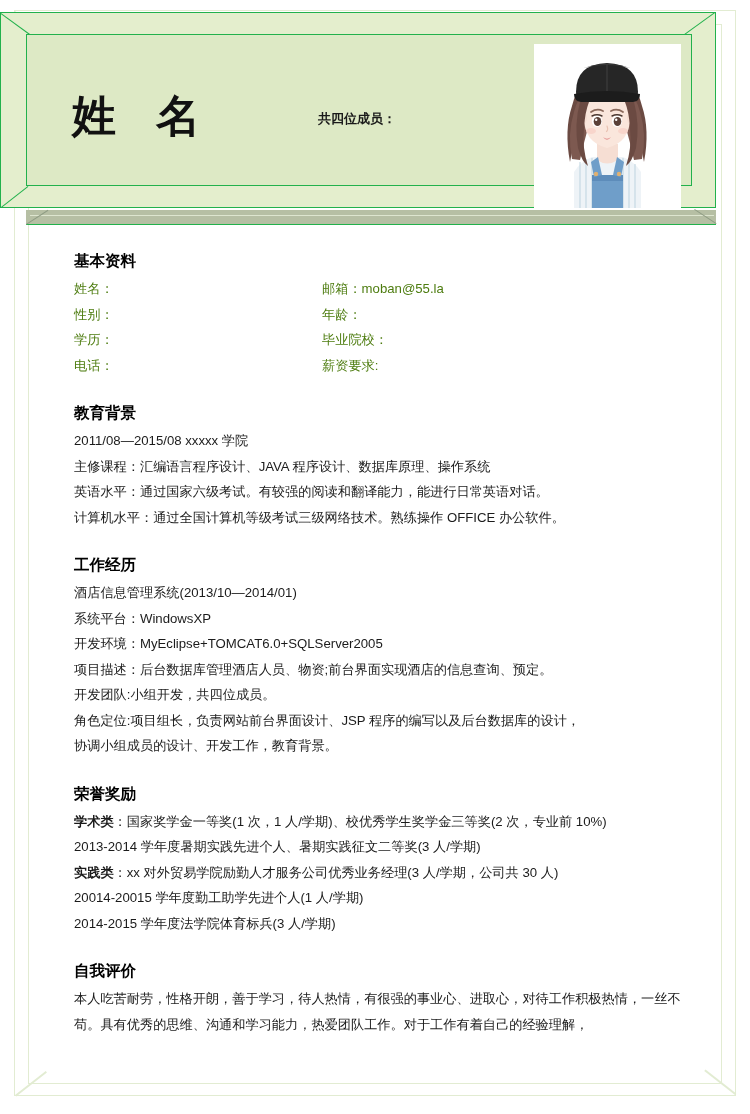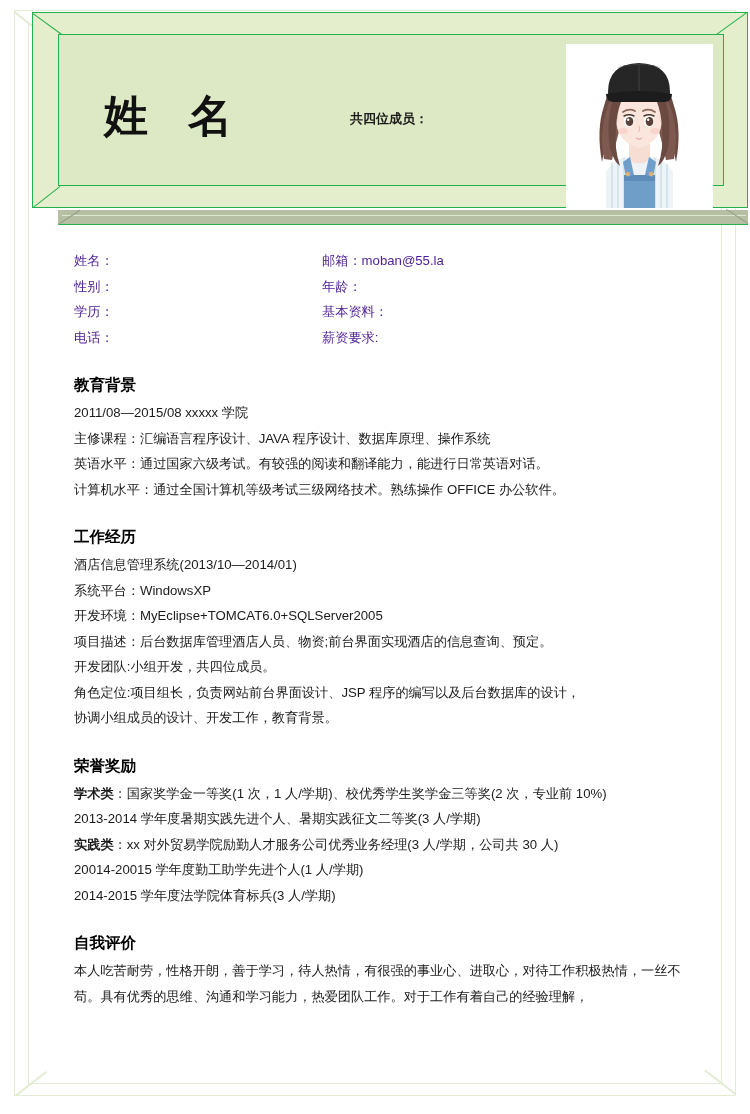--- a/index.html
+++ b/index.html
@@ -40,21 +40,21 @@
     position: absolute;
     background: #e2ecd2;
     height: 1.5px;
     transform-origin: 0 0;
     pointer-events: none;
   }
 
   
   .header-wrap {
     position: absolute;
-    left: 32px;
+    left: 0;
     top: 12px;
     width: 639px;
     height: 210px;
   }
   
   .header-shell {
     position: absolute;
     left: 0; top: 0;
     width: 716px;
     height: 196px;
@@ -164,21 +164,21 @@
   .line b { font-weight: bold; }
   .gap-md { height: 22px; }
 
   
   .info-grid {
     padding-left: 74px;
     display: grid;
     grid-template-columns: 248px 1fr;
     grid-auto-rows: 25.5px;
     font-size: 13.2px;
-    color: #4c1d95;
+    color: #4d7c0f;
   }
   .info-cell { line-height: 25.5px; white-space: nowrap; }
 </style>
 </head>
 <body>
 
 <div class="page-frame"></div>
 <div class="page-frame-inner"></div>
 <div class="bevel-line" style="left:15px; top:11px; width:39px; transform: rotate(39deg);"></div>
 <div class="bevel-line" style="left:15px; top:1095px; width:39px; transform: rotate(-38deg);"></div>
@@ -267,27 +267,28 @@
 
       <path d="M46 58 Q40 80 44 104 Q48 118 54 122 Q48 104 50 84 Q51 68 55 58 Z" fill="#6b4a42"></path>
       <path d="M100 58 Q106 80 102 104 Q98 118 92 122 Q98 104 96 84 Q95 68 91 58 Z" fill="#6b4a42"></path>
     </svg>
   </div>
 </div>
 
 <div class="resume-body">
 
   <div class="section">
+    <div class="sec-head">基本资料</div>
     <div class="info-grid">
       <div class="info-cell">姓名：</div>
       <div class="info-cell">邮箱：moban@55.la</div>
       <div class="info-cell">性别：</div>
       <div class="info-cell">年龄：</div>
       <div class="info-cell">学历：</div>
-      <div class="info-cell">基本资料：</div>
+      <div class="info-cell">毕业院校：</div>
       <div class="info-cell">电话：</div>
       <div class="info-cell">薪资要求:</div>
     </div>
   </div>
 
   <div class="gap-md"></div>
 
   <div class="section">
     <div class="sec-head">教育背景</div>
     <div class="line">2011/08—2015/08            xxxxx 学院</div>

